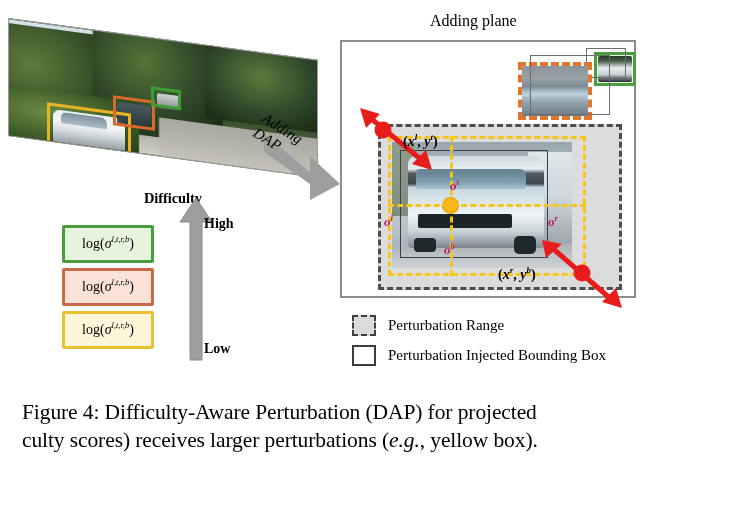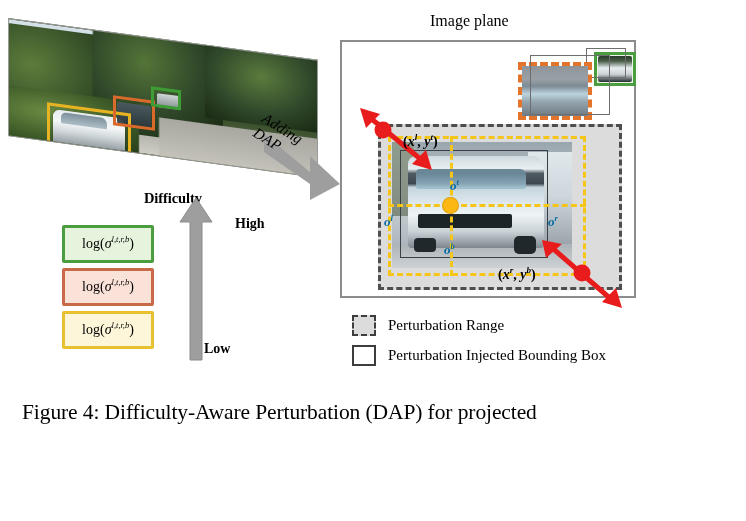--- a/index.html
+++ b/index.html
@@ -177,21 +177,21 @@
     position: absolute;
     left: 144px;
     top: 190px;
     font-weight: bold;
     font-size: 14.5px;
     letter-spacing: -0.1px;
   }
   #label-high {
     position: absolute;
     left: 204px; top: 216px;
-    font-weight: bold; font-size: 14px; margin-left: 31px;
+    font-weight: bold; font-size: 14px;
   }
   #label-low {
     position: absolute;
     left: 204px; top: 341px;
     font-weight: bold; font-size: 14px;
   }
 
   
   #image-plane-title {
     position: absolute;
@@ -371,21 +371,21 @@
     box-shadow: 0 0 0 1px #e0a000;
   }
 
   
   .offset-label {
     position: absolute;
     font-family: "Liberation Serif", serif;
     font-style: italic;
     font-weight: bold;
     font-size: 13px;
-    color: #0369a1;
+    color: #be185d;
   }
   .offset-label sup { font-size: 8.5px; vertical-align: super; line-height: 0; }
   #offset-t { left: 450px; top: 178px; }
   #offset-l { left: 384px; top: 214px; }
   #offset-r { left: 548px; top: 214px; }
   #offset-b { left: 444px; top: 242px; }
 
   
   .corner-label {
     position: absolute;
@@ -483,21 +483,21 @@
   <div class="diff-box" id="diff-box-green">
     <span class="sig-label"><span>log(</span><span class="sig">σ</span><sup>l,t,r,b</sup><span>)</span></span>
   </div>
   <div class="diff-box" id="diff-box-orange">
     <span class="sig-label"><span>log(</span><span class="sig">σ</span><sup>l,t,r,b</sup><span>)</span></span>
   </div>
   <div class="diff-box" id="diff-box-yellow">
     <span class="sig-label"><span>log(</span><span class="sig">σ</span><sup>l,t,r,b</sup><span>)</span></span>
   </div>
 
-  <div id="image-plane-title">Image plane</div>
+  <div id="image-plane-title">Adding plane</div>
   <div id="image-plane-panel"></div>
 
   <div id="car-small-green-range"></div>
   <div id="car-small-thumb"></div>
   <div id="car-small-bbox"></div>
 
   <div id="car-mid-orange-range"></div>
   <div id="car-mid-thumb"></div>
   <div id="car-mid-bbox"></div>
 
@@ -547,15 +547,16 @@
       <div class="legend-text">Perturbation Range</div>
     </div>
     <div class="legend-row">
       <div class="legend-swatch" id="legend-swatch-bbox"></div>
       <div class="legend-text">Perturbation Injected Bounding Box</div>
     </div>
   </div>
 
   <div id="caption">
     <div>Figure 4: Difficulty-Aware Perturbation (DAP) for projected</div>
+    <div><span>culty scores) receives larger perturbations (</span><span class="em">e.g.</span><span>, yellow box).</span></div>
   </div>
 
 </div>
 
 </body></html>

